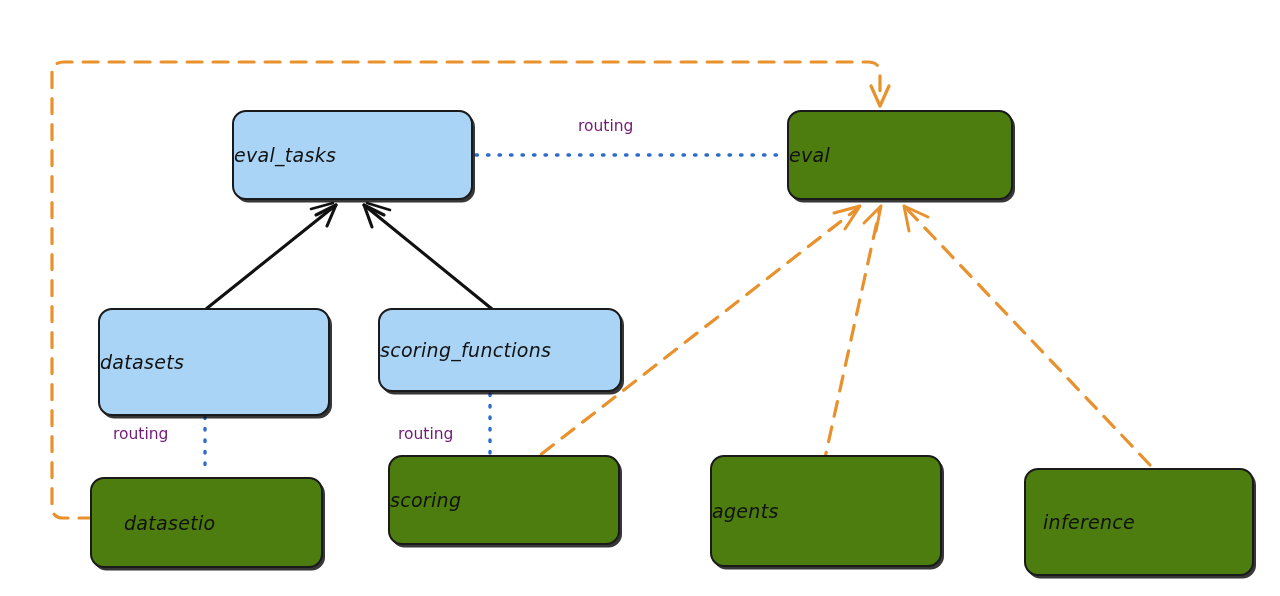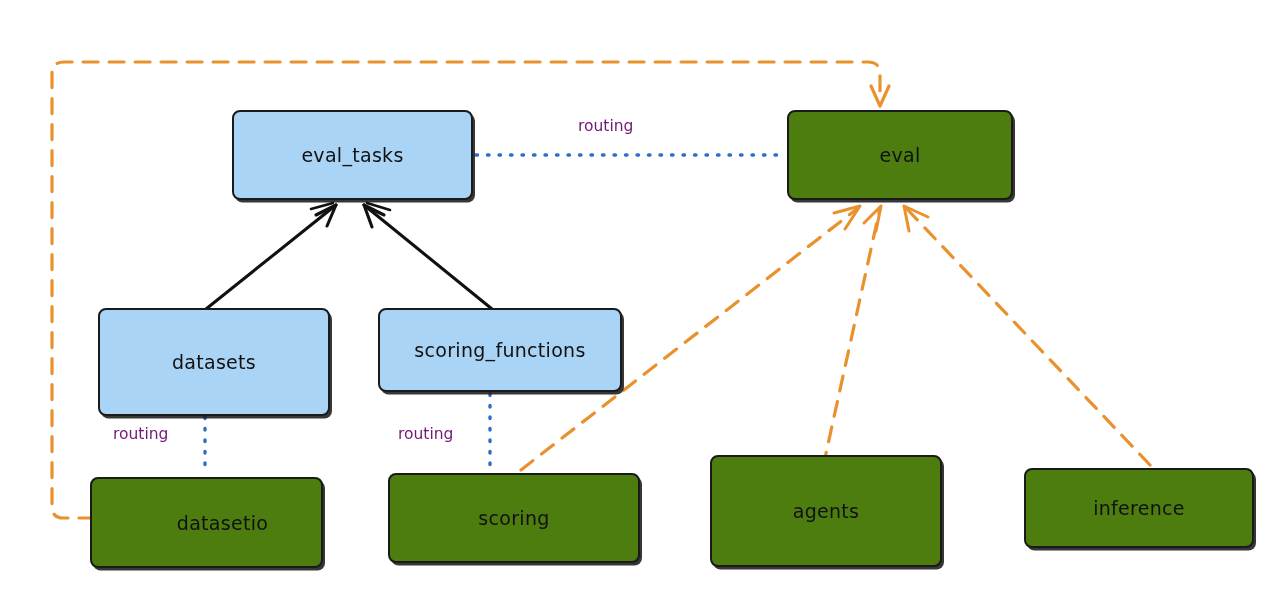--- a/index.html
+++ b/index.html
@@ -2,22 +2,22 @@
 <html><head>
 <meta charset="utf-8">
 <title>Provider routing diagram</title>
 <style>
   html,body{margin:0;padding:0;background:#ffffff;}
   body{width:1280px;height:596px;overflow:hidden;
        font-family:"DejaVu Sans","Liberation Sans",sans-serif;}
   #canvas{position:relative;width:1280px;height:596px;background:#ffffff;}
   svg#wires{position:absolute;left:0;top:0;width:1280px;height:596px;}
   .node{position:absolute;box-sizing:border-box;display:flex;align-items:center;
-        justify-content:center;border:2.6px solid #1a1a1a;border-radius:8px;
-        box-shadow:2.5px 3px 0 -0.5px rgba(20,20,20,.85);}
+        justify-content:flex-start;border:2.6px solid #1a1a1a;border-radius:14px;
+        box-shadow:2.5px 3px 0 -0.5px rgba(20,20,20,.85);font-style:italic;}
   .node .label{font-family:"DejaVu Sans","Liberation Sans",sans-serif;
         font-size:19px;color:#111111;letter-spacing:.3px;white-space:nowrap;}
   .node.blue{background:#a9d4f5;}
   .node.green{background:#4d7c0f;}
   .edge-label{position:absolute;font-size:15.5px;color:#701a75;
         font-family:"DejaVu Sans","Liberation Sans",sans-serif;white-space:nowrap;}
 </style>
 </head>
 <body>
 
@@ -79,29 +79,29 @@
   </div>
 
   <div class="node blue" style="left:378px;top:308px;width:244px;height:84px;">
     <span class="label">scoring_functions</span>
   </div>
 
   <div class="node green" style="left:90px;top:477px;width:233px;height:91px;padding-left:32px;">
     <span class="label">datasetio</span>
   </div>
 
-  <div class="node green" style="left:388px;top:473px;width:252px;height:90px;">
+  <div class="node green" style="left:388px;top:455px;width:232px;height:90px;">
     <span class="label">scoring</span>
   </div>
 
   <div class="node green" style="left:710px;top:455px;width:232px;height:112px;">
     <span class="label">agents</span>
   </div>
 
-  <div class="node green" style="left:1024px;top:468px;width:230px;height:80px;">
+  <div class="node green" style="left:1024px;top:468px;width:230px;height:108px;padding-left:17px;">
     <span class="label">inference</span>
   </div>
 
   <div class="edge-label" style="left:578px;top:117px;">routing</div>
   <div class="edge-label" style="left:113px;top:425px;">routing</div>
   <div class="edge-label" style="left:398px;top:425px;">routing</div>
 
 </div>
 
 </body></html>

